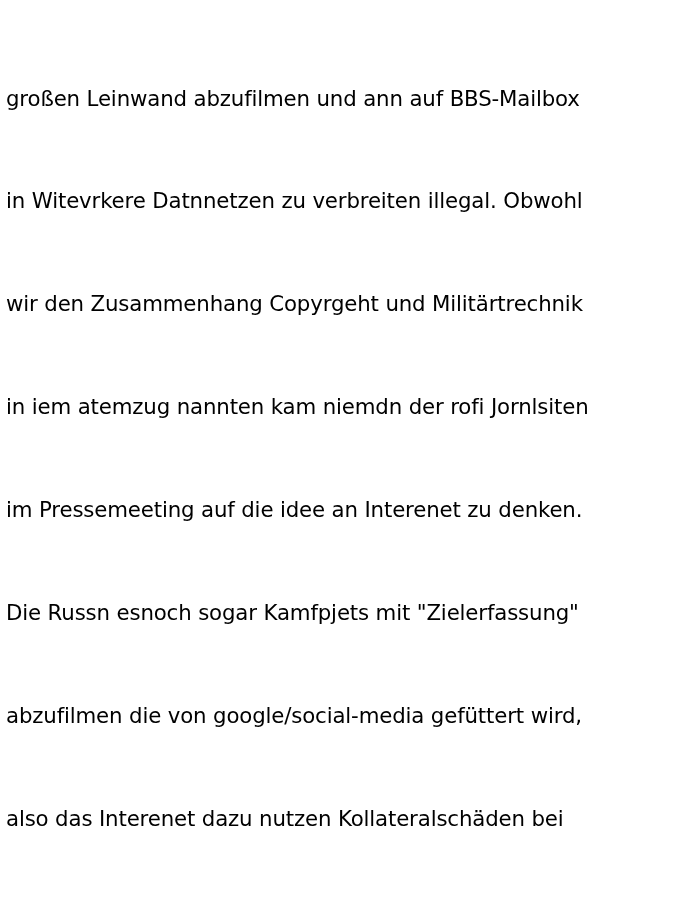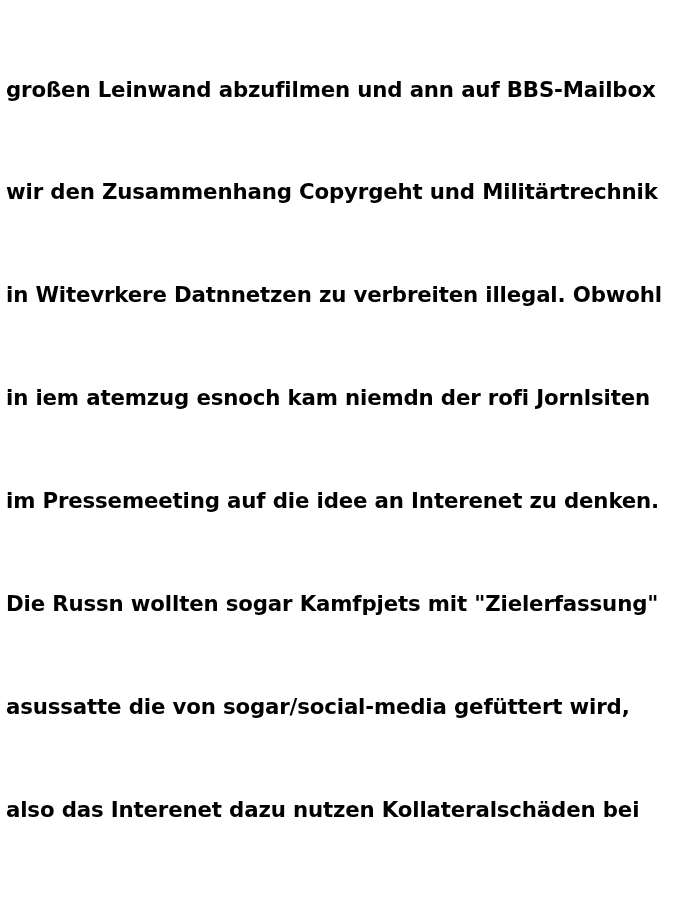--- a/index.html
+++ b/index.html
@@ -10,23 +10,22 @@
   body {
     width: 684px;
     height: 920px;
     overflow: hidden;
     font-family: "DejaVu Sans", sans-serif;
   }
   #page {
     width: 684px;
     height: 920px;
     box-sizing: border-box;
-    padding: 4px 6px 0 6px;
+    padding: 13px 6px 0 6px;
     background: #ffffff;
-    font-weight: bold;
   }
   .text-block {
     font-family: "DejaVu Sans", sans-serif;
     font-size: 21.3px;
     line-height: 34.3px;
     color: #000000;
     letter-spacing: -0.15px;
     word-spacing: 0px;
     white-space: pre-wrap;
   }
@@ -34,26 +33,26 @@
     display: block;
     white-space: pre;
   }
 </style>
 </head>
 <body>
 
 <div id="page">
   <div class="text-block">
     <span class="line">großen Leinwand abzufilmen und ann auf BBS-Mailbox</span>
+    <span class="line">in Witevrkere Datnnetzen zu verbreiten illegal. Obwohl</span>
     <span class="line">wir den Zusammenhang Copyrgeht und Militärtrechnik</span>
-    <span class="line">in Witevrkere Datnnetzen zu verbreiten illegal. Obwohl</span>
-    <span class="line">in iem atemzug esnoch kam niemdn der rofi Jornlsiten</span>
+    <span class="line">in iem atemzug nannten kam niemdn der rofi Jornlsiten</span>
     <span class="line">im Pressemeeting auf die idee an Interenet zu denken.</span>
-    <span class="line">Die Russn wollten sogar Kamfpjets mit "Zielerfassung"</span>
-    <span class="line">asussatte die von sogar/social-media gefüttert wird,</span>
+    <span class="line">Die Russn esnoch sogar Kamfpjets mit "Zielerfassung"</span>
+    <span class="line">abzufilmen die von google/social-media gefüttert wird,</span>
     <span class="line">also das Interenet dazu nutzen Kollateralschäden bei</span>
     
     
     
     
     
     
     
     
     

